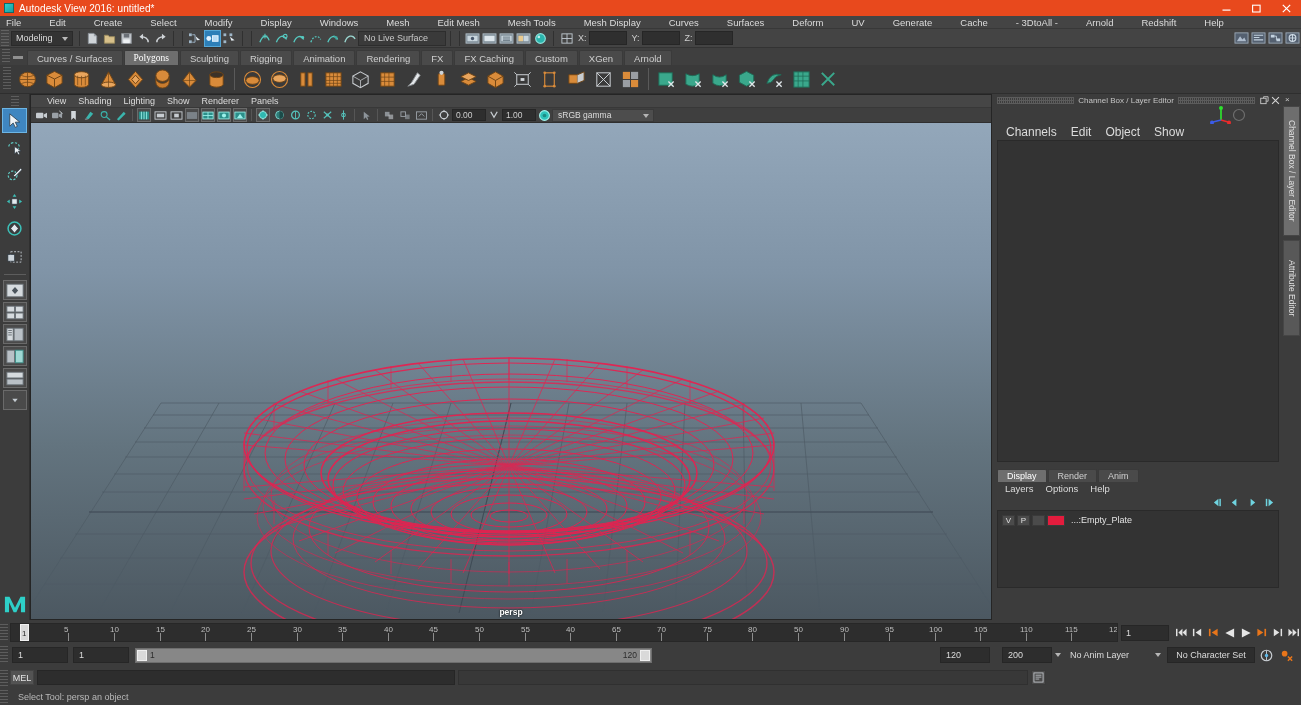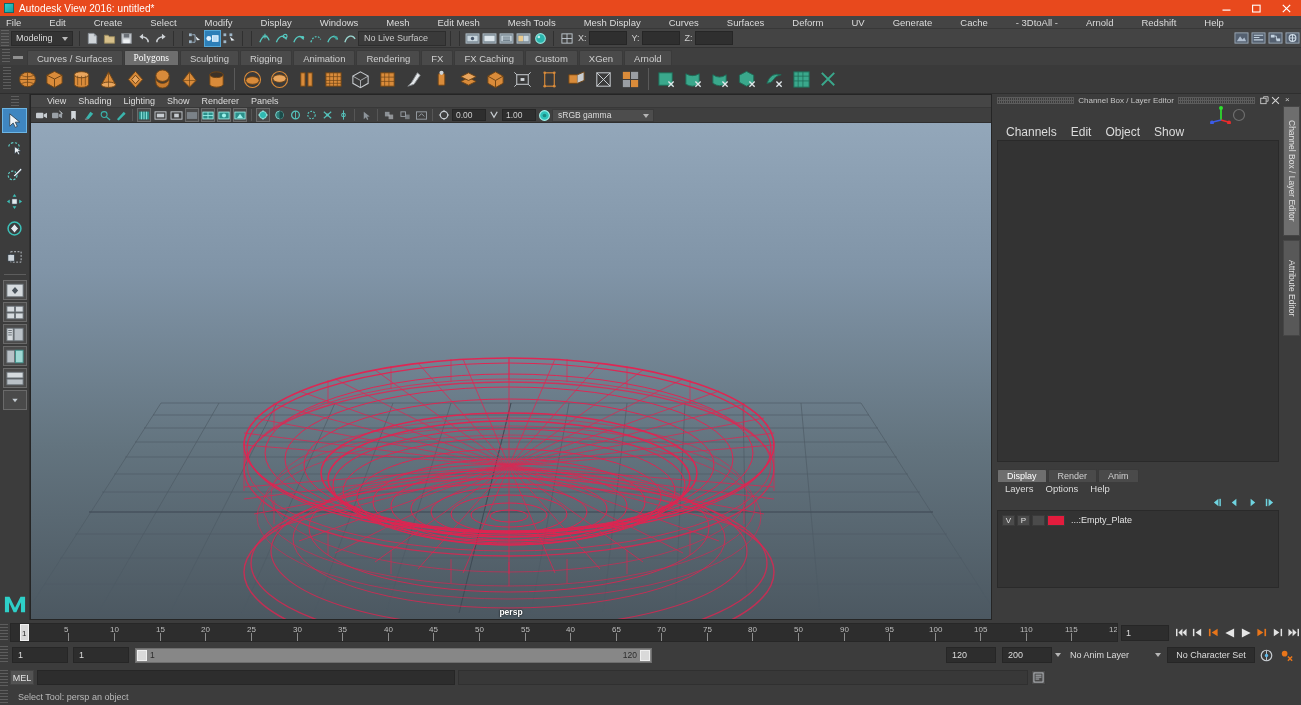--- a/index.html
+++ b/index.html
@@ -1356,21 +1356,21 @@
     <div class="rs-bar" style="flex:0 0 517px; margin-left:6px;">
       <div class="rs-handle-l"></div>
       <div class="rs-bar-lbl-l">1</div>
       <div class="rs-handle-r"></div>
       <div class="rs-bar-lbl-r">120</div>
     </div>
     <div style="flex:1"></div>
     <div class="rs-field" style="flex:0 0 50px;">
       <span>120</span>
     </div>
-    <div class="rs-field" style="flex:0 0 50px; margin-left:6px;">
+    <div class="rs-field" style="flex:0 0 50px; margin-left:12px;">
       <span>200</span>
     </div>
     <div class="combo-arrow">
         <i></i>
       </div>
     <div class="rs-field" style="flex:0 0 87px; margin-left:2px; border:none; background:transparent;">
       <span>No Anim Layer</span>
     </div>
     <div class="combo-arrow">
         <i></i>

